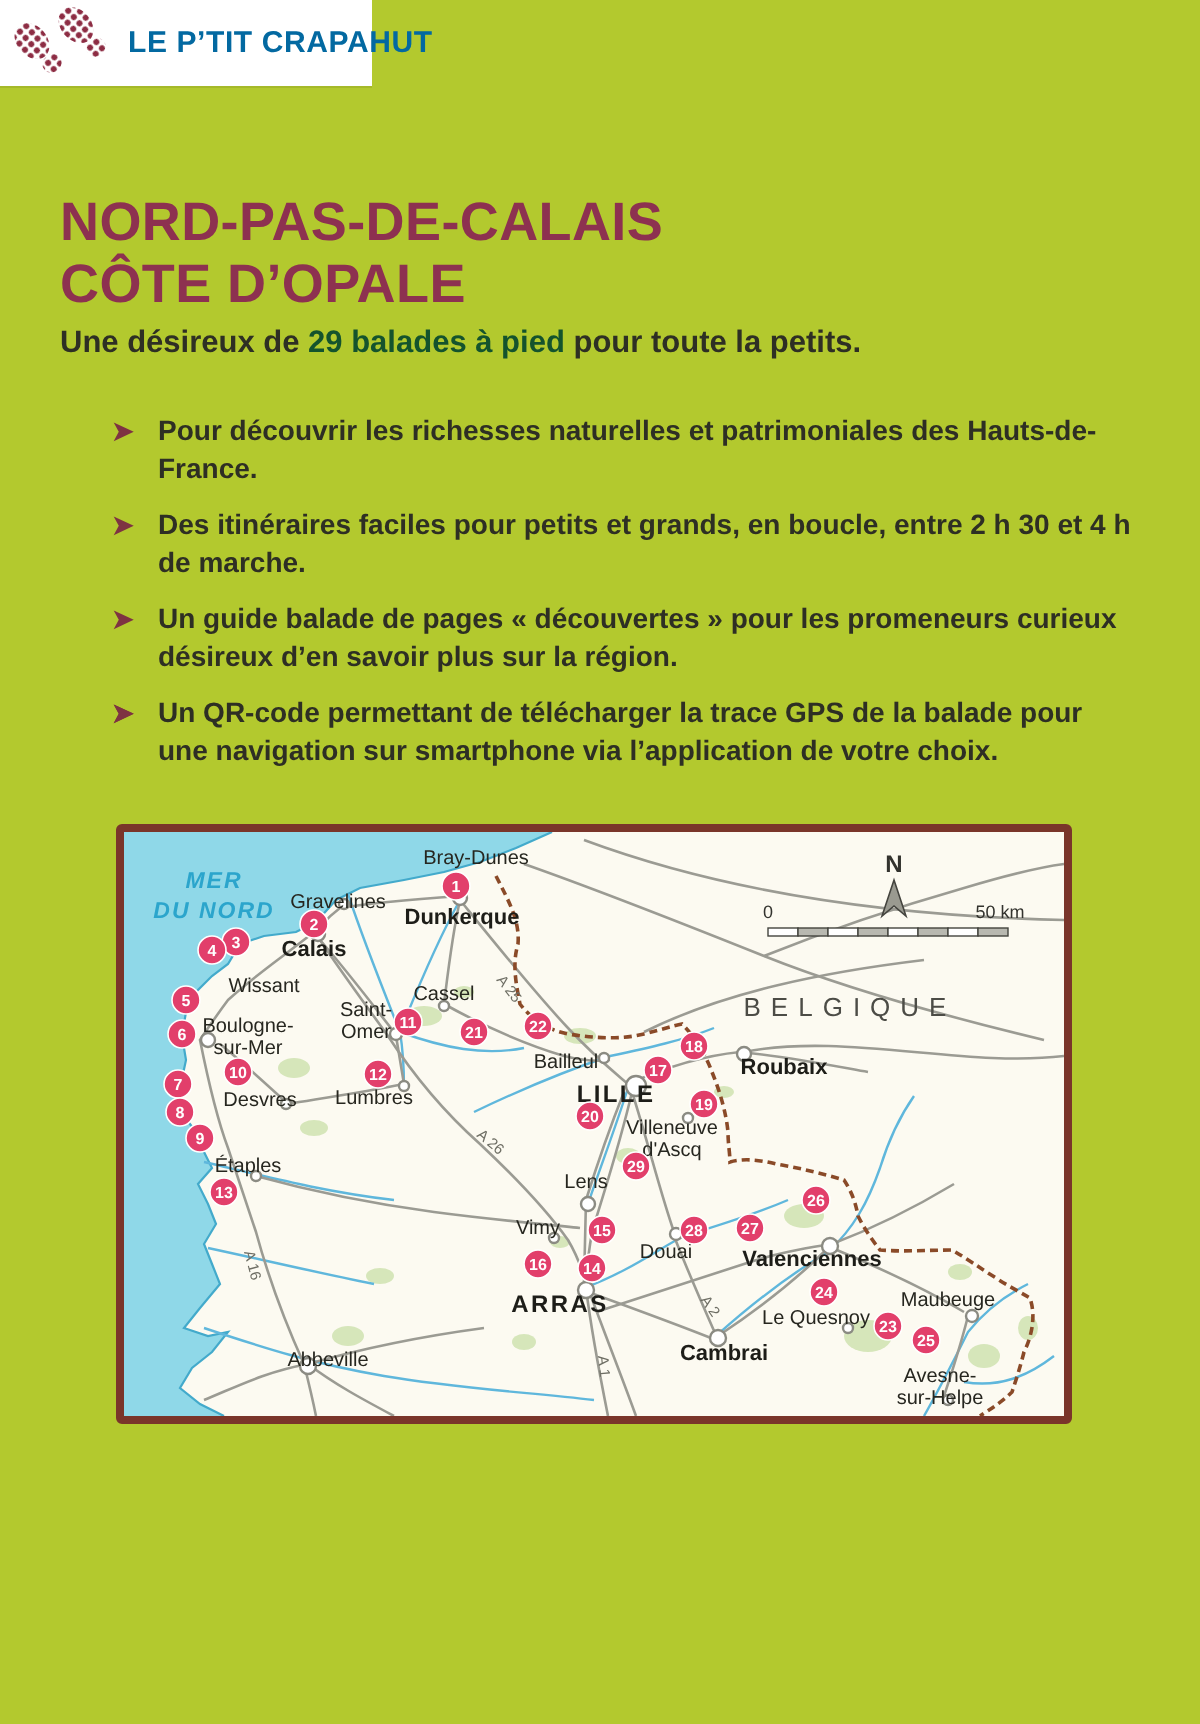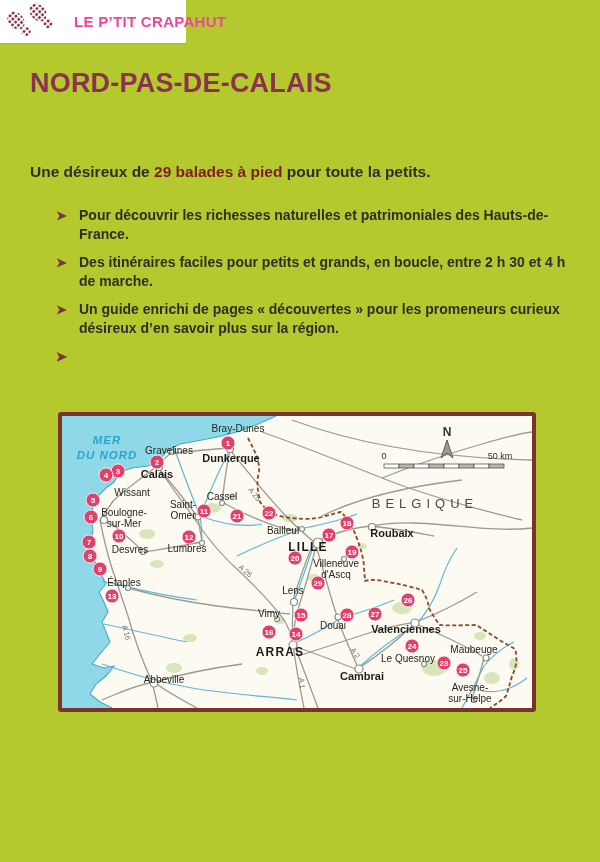--- a/index.html
+++ b/index.html
@@ -4,28 +4,28 @@
 <style>
   html,body{margin:0;padding:0;}
   body{width:600px;height:862px;background:#b3c92e;position:relative;
        font-family:"Liberation Sans",sans-serif;overflow:hidden;}
   .page{position:absolute;inset:0;}
 
   
   .brand-box{position:absolute;left:0;top:0;width:186px;height:43px;background:#ffffff;
              display:flex;align-items:center;box-shadow:0 1px 0 rgba(0,0,0,.08);}
   .brand-box svg{flex:0 0 auto;margin-left:4px;}
-  .brand-text{font-size:15px;font-weight:800;color:#ec4899;letter-spacing:.3px;margin-left:16px;white-space:nowrap;}
-
-  
-  .title{position:absolute;left:30px;top:68px;color:#8d3150;font-weight:800;
+  .brand-text{font-size:15px;font-weight:800;color:#0369a1;letter-spacing:.3px;margin-left:6px;white-space:nowrap;}
+
+  
+  .title{position:absolute;left:30px;top:96px;color:#8d3150;font-weight:800;
          font-size:27px;line-height:31px;letter-spacing:.2px;}
   
   .subtitle{position:absolute;left:30px;top:163px;font-size:15.5px;font-weight:700;color:#2e2f24;}
-  .subtitle .hl{color:#7f1d1d;}
+  .subtitle .hl{color:#14532d;}
 
   
   .features{position:absolute;left:56px;top:206px;width:512px;list-style:none;margin:0;padding:0;}
   .features li{position:relative;padding-left:23px;margin-bottom:9px;font-size:14px;
                line-height:19px;color:#2e2f24;font-weight:600;white-space:pre-line;}
   .features .arrow{position:absolute;left:0;top:0;color:#7e3342;font-size:13px;line-height:19px;}
 
   
   .map-frame{position:absolute;left:58px;top:412px;width:478px;height:300px;box-sizing:border-box;
              border:4px solid #7a352a;border-radius:3px;background:#fcfaf1;}
@@ -60,32 +60,34 @@
       <g transform="rotate(-42 38 16)">
         <ellipse cx="38" cy="10" rx="7.5" ry="10" fill="url(#tread)"></ellipse>
         <ellipse cx="38" cy="25" rx="5" ry="4.5" fill="url(#tread)"></ellipse>
       </g>
     </svg>
     <span class="brand-text">LE P’TIT CRAPAHUT</span>
   </div>
 
   <div class="title">
     <div>NORD-PAS-DE-CALAIS</div>
+    <div>CÔTE D’OPALE</div>
   </div>
 
   <div class="subtitle"><span>Une désireux de </span><span class="hl">29 balades à pied</span><span> pour toute la petits.</span></div>
 
   <ul class="features">
       <li><span class="arrow">➤</span><span>Pour découvrir les richesses naturelles et patrimoniales des Hauts-de-France.</span></li>
       <li><span class="arrow">➤</span><span>Des itinéraires faciles pour petits et grands, en boucle, entre 2 h 30 et 4 h
 de marche.</span></li>
-      <li><span class="arrow">➤</span><span>Un guide enrichi de pages « découvertes » pour les promeneurs curieux
+      <li><span class="arrow">➤</span><span>Un guide balade de pages « découvertes » pour les promeneurs curieux
 désireux d’en savoir plus sur la région.</span></li>
       <li><span class="arrow">➤</span></li>
-      <li><span class="arrow">➤</span></li>
+      <li><span class="arrow">➤</span><span>Un QR-code permettant de télécharger la trace GPS de la balade pour
+une navigation sur smartphone via l’application de votre choix.</span></li>
     </ul>
 
   <div class="map-frame">
     <svg id="map-svg" width="470" height="292" viewBox="0 0 470 292">
 
       <rect x="0" y="0" width="470" height="292" fill="#fcfaf1"></rect>
 
       <path fill="#8fd8e8" d="M214,0 L196,8 178,15 160,20 140,24 118,28 106,34 96,45 86,50 70,52 58,56 52,66 44,72 36,80 31,90 29,102 31,114 28,128 30,142 36,150 40,160 44,168 37,176 42,186 46,196 40,206 44,216 48,226 38,238 30,248 42,252 52,250 44,260 34,268 28,278 38,286 50,292 L0,292 L0,0 Z"></path>
       <path fill="none" stroke="#43aacb" stroke-width="1.1" d="M214,0 L196,8 178,15 160,20 140,24 118,28 106,34 96,45 86,50 70,52 58,56 52,66 44,72 36,80 31,90 29,102 31,114 28,128 30,142 36,150 40,160 44,168 37,176 42,186 46,196 40,206 44,216 48,226 38,238 30,248 42,252 52,250 44,260 34,268 28,278 38,286 50,292"></path>
 

